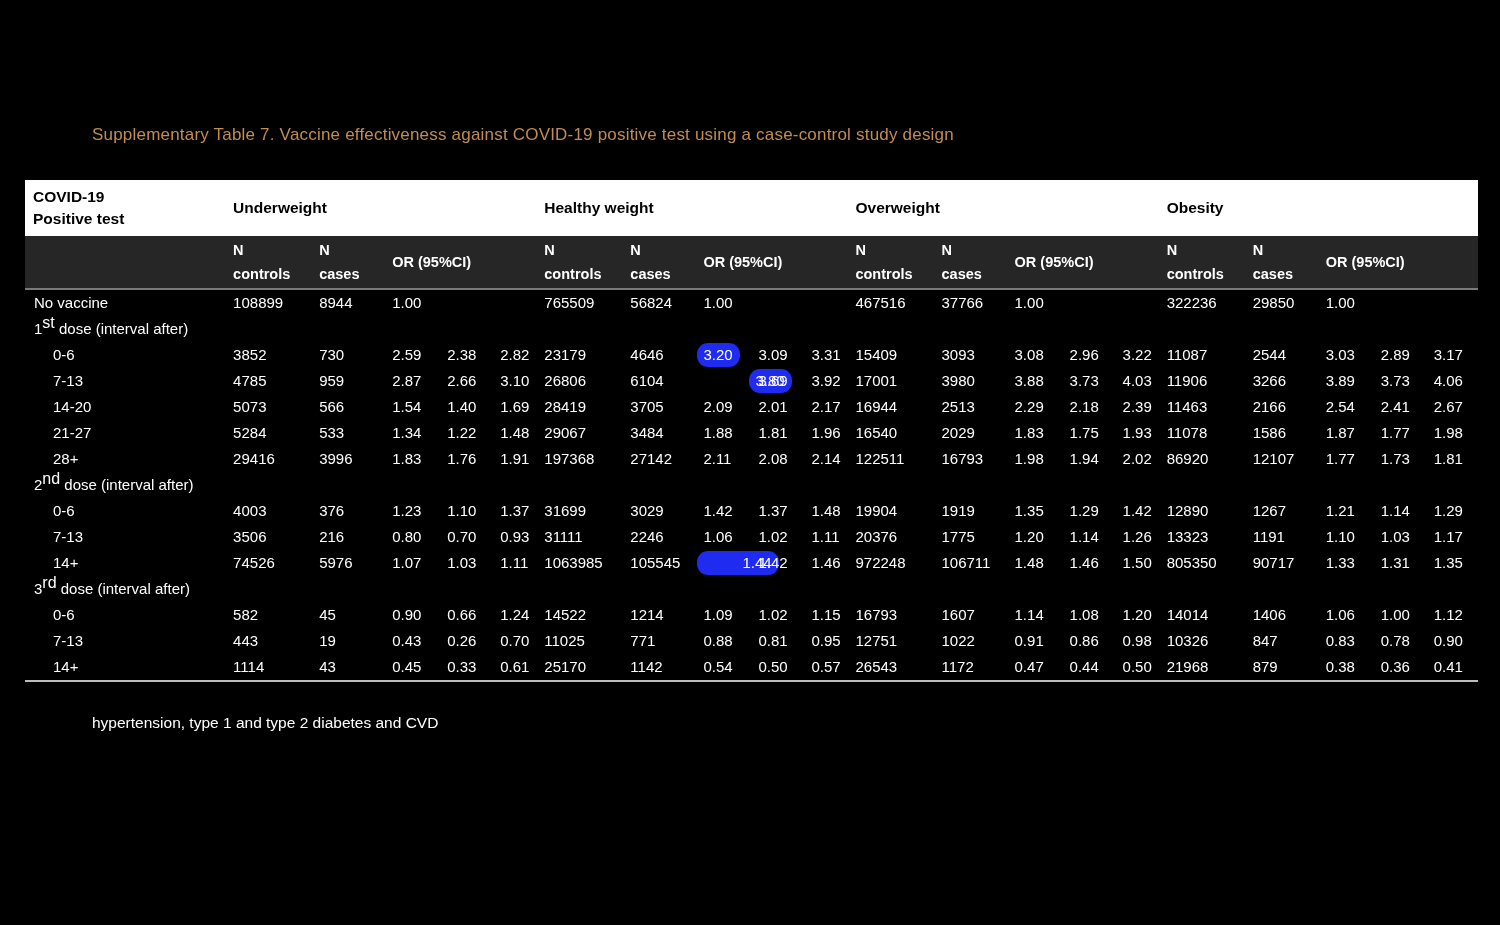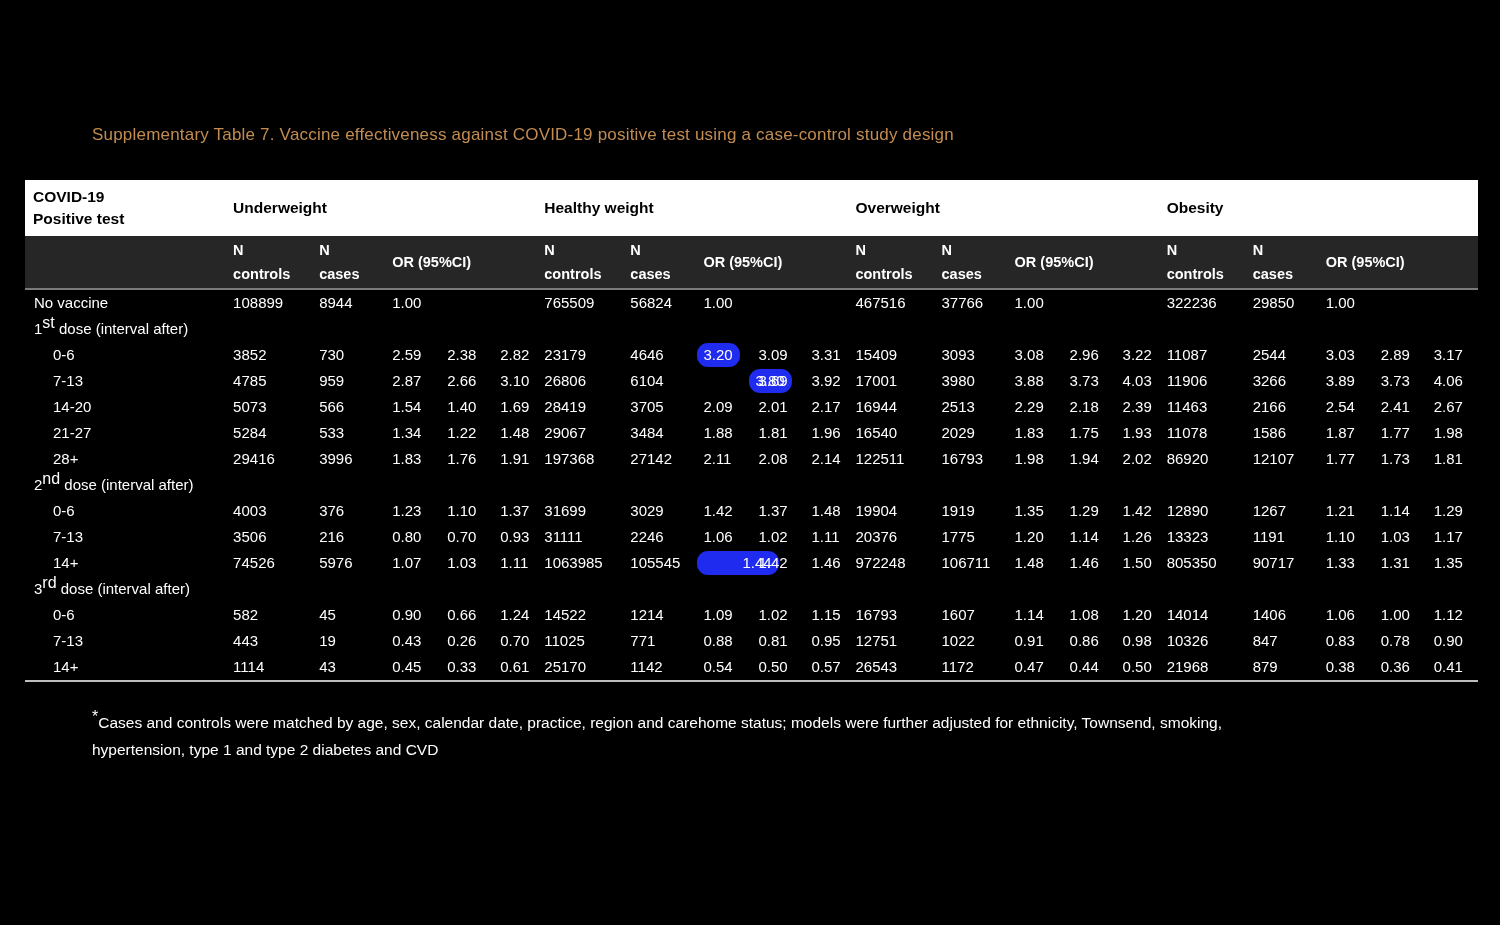--- a/index.html
+++ b/index.html
@@ -472,17 +472,16 @@
           <td>21968</td>
           <td>879</td>
           <td>0.38</td>
           <td>0.36</td>
           <td>0.41</td>
         </tr>
       </tbody>
   </table>
 
   <div class="footnote">
-    <div><sup>*</sup><span>Cases and controls were matched by age, sex, calendar date, practice, region and carehome status; models were further adjusted for ethnicity, Townsend, smoking,</span></div>
     <div>hypertension, type 1 and type 2 diabetes and CVD</div>
   </div>
 
 </div>
 
 </body></html>

